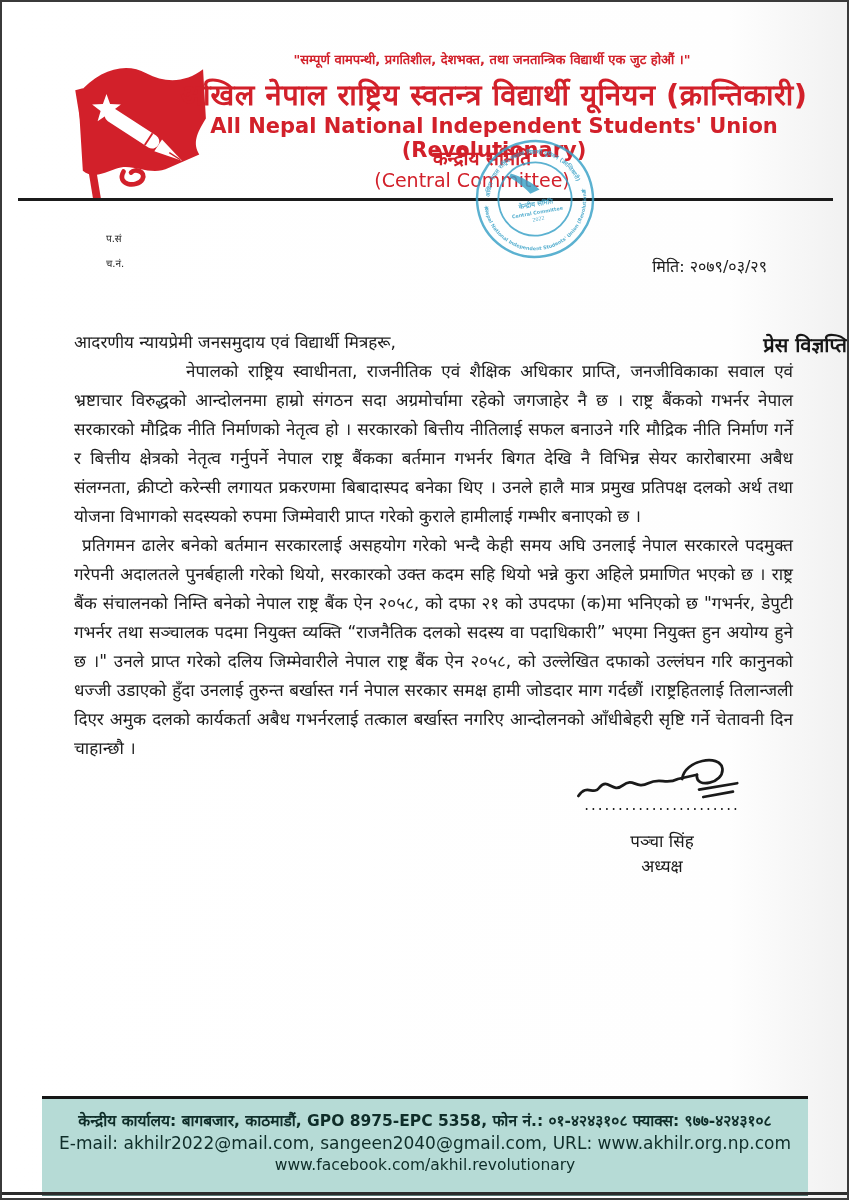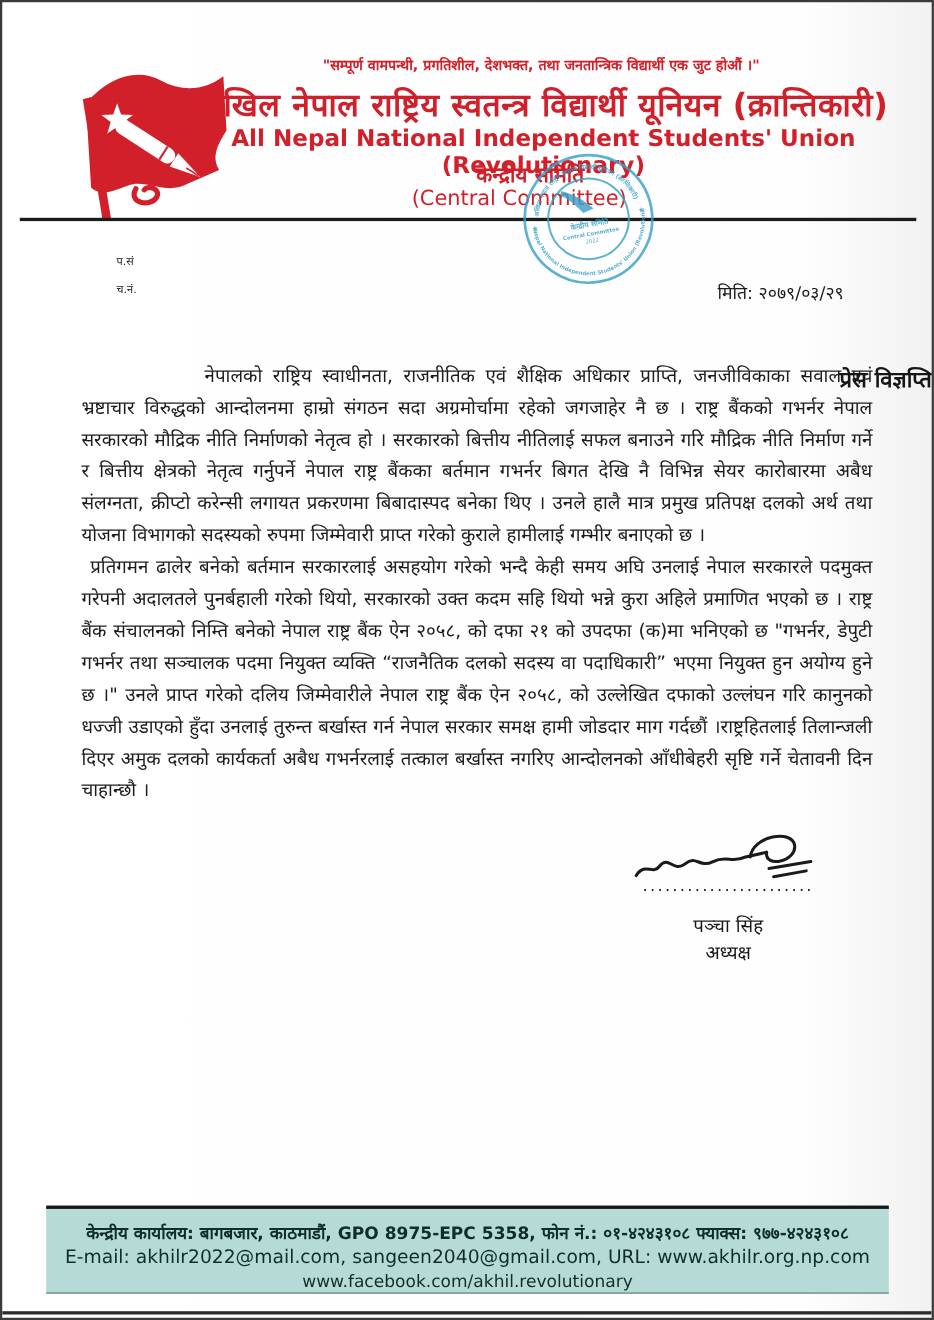--- a/index.html
+++ b/index.html
@@ -34,21 +34,21 @@
                  font-size:17px; line-height:29px; color:#1b1b1b; text-align:justify; }
   .para1 { text-indent:112px; }
   .para2 { text-indent:8px; }
   
   .sig-block { position:absolute; top:744px; left:540px; width:240px; text-align:center; color:#191919; }
   .sig-scribble { display:block; margin:0 auto -16px auto; }
   .sig-dots { font-size:15px; letter-spacing:2px; color:#222; }
   .sig-name { font-size:17px; margin-top:15px; }
   .sig-role { font-size:17px; margin-top:2px; }
   
-  .footer { position:absolute; left:40px; right:39px; top:1094px; height:80px;
+  .footer { position:absolute; left:40px; right:39px; top:1094px; height:100px;
             background:#b6dbd6; border-top:3px solid #161616; border-bottom:1px solid #5a7b77;
             text-align:center; padding-top:11px; color:#0f2d29; line-height:22px; }
   .footer-l1 { font-size:15.5px; font-weight:bold; }
   .footer-l2 { font-size:17px; font-weight:400; }
   .footer-l3 { font-size:15.5px; font-weight:400; }
   .bottom-rule { position:absolute; left:0; right:0; top:1190px; height:3px; background:#2c2c2c; }
 </style>
 </head>
 <body>
 
@@ -102,20 +102,21 @@
 
   <div class="refs">
     <div>प.सं</div>
     <div>च.नं.</div>
   </div>
   <div class="date-line">मिति: २०७९/०३/२९</div>
 
   <div class="press-heading">प्रेस विज्ञप्ति</div>
 
   <div class="letter-body">
+    <div class="salutation">आदरणीय न्यायप्रेमी जनसमुदाय एवं विद्यार्थी मित्रहरू,</div>
     <div class="para1">नेपालको राष्ट्रिय स्वाधीनता, राजनीतिक एवं शैक्षिक अधिकार प्राप्ति, जनजीविकाका सवाल एवं भ्रष्टाचार विरुद्धको आन्दोलनमा हाम्रो संगठन सदा अग्रमोर्चामा रहेको जगजाहेर नै छ । राष्ट्र बैंकको गभर्नर नेपाल सरकारको मौद्रिक नीति निर्माणको नेतृत्व हो । सरकारको बित्तीय नीतिलाई सफल बनाउने गरि मौद्रिक नीति निर्माण गर्ने र बित्तीय क्षेत्रको नेतृत्व गर्नुपर्ने नेपाल राष्ट्र बैंकका बर्तमान गभर्नर बिगत देखि नै विभिन्न सेयर कारोबारमा अबैध संलग्नता, क्रीप्टो करेन्सी लगायत प्रकरणमा बिबादास्पद बनेका थिए । उनले हालै मात्र प्रमुख प्रतिपक्ष दलको अर्थ तथा योजना विभागको सदस्यको रुपमा जिम्मेवारी प्राप्त गरेको कुराले हामीलाई गम्भीर बनाएको छ ।</div>
     <div class="para2">प्रतिगमन ढालेर बनेको बर्तमान सरकारलाई असहयोग गरेको भन्दै केही समय अघि उनलाई नेपाल सरकारले पदमुक्त गरेपनी अदालतले पुनर्बहाली गरेको थियो, सरकारको उक्त कदम सहि थियो भन्ने कुरा अहिले प्रमाणित भएको छ । राष्ट्र बैंक संचालनको निम्ति बनेको नेपाल राष्ट्र बैंक ऐन २०५८, को दफा २१ को उपदफा (क)मा भनिएको छ "गभर्नर, डेपुटी गभर्नर तथा सञ्चालक पदमा नियुक्त व्यक्ति “राजनैतिक दलको सदस्य वा पदाधिकारी” भएमा नियुक्त हुन अयोग्य हुने छ ।" उनले प्राप्त गरेको दलिय जिम्मेवारीले नेपाल राष्ट्र बैंक ऐन २०५८, को उल्लेखित दफाको उल्लंघन गरि कानुनको धज्जी उडाएको हुँदा उनलाई तुरुन्त बर्खास्त गर्न नेपाल सरकार समक्ष हामी जोडदार माग गर्दछौं ।राष्ट्रहितलाई तिलान्जली दिएर अमुक दलको कार्यकर्ता अबैध गभर्नरलाई तत्काल बर्खास्त नगरिए आन्दोलनको आँधीबेहरी सृष्टि गर्ने चेतावनी दिन चाहान्छौ ।</div>
   </div>
 
   <div class="sig-block">
     <svg class="sig-scribble" width="180" height="66" viewBox="0 0 170 60" xmlns="http://www.w3.org/2000/svg">
       <g fill="none" stroke="#1a1a1a" stroke-width="2.6" stroke-linecap="round">
         <path d="M6,46 C14,34 20,46 26,38 C34,28 38,44 48,36 C58,28 60,40 72,34 C84,28 88,36 100,30 L118,26"></path>
         <path d="M104,30 C106,12 140,6 142,20 C144,34 116,40 118,26"></path>
         <path d="M120,40 L156,34"></path>

